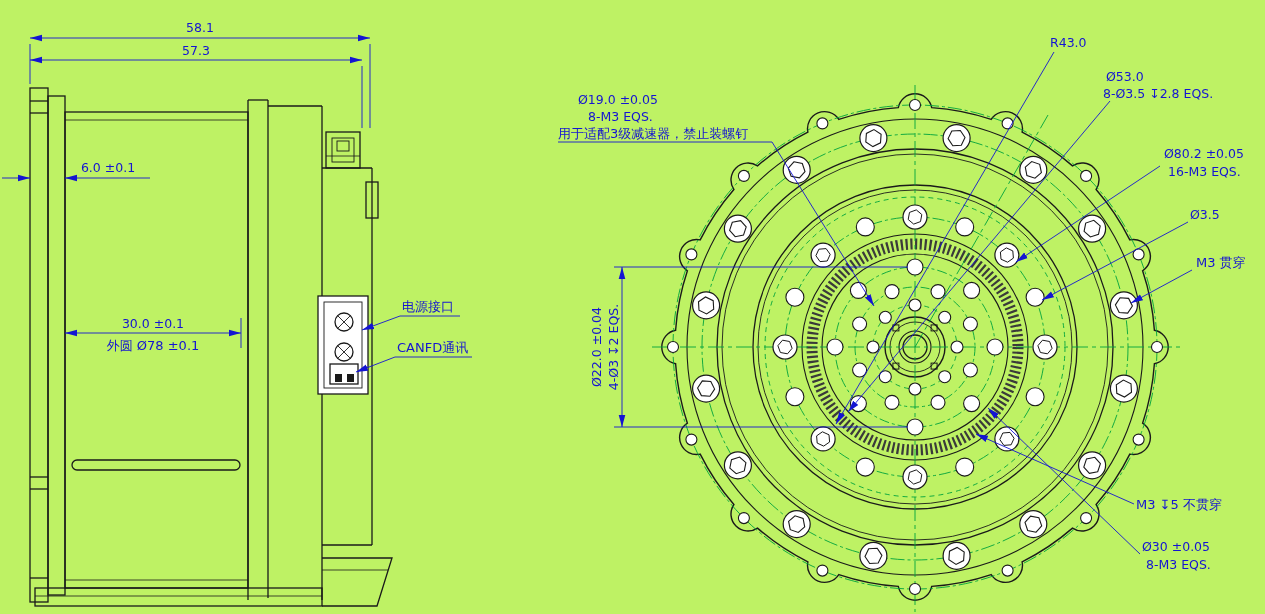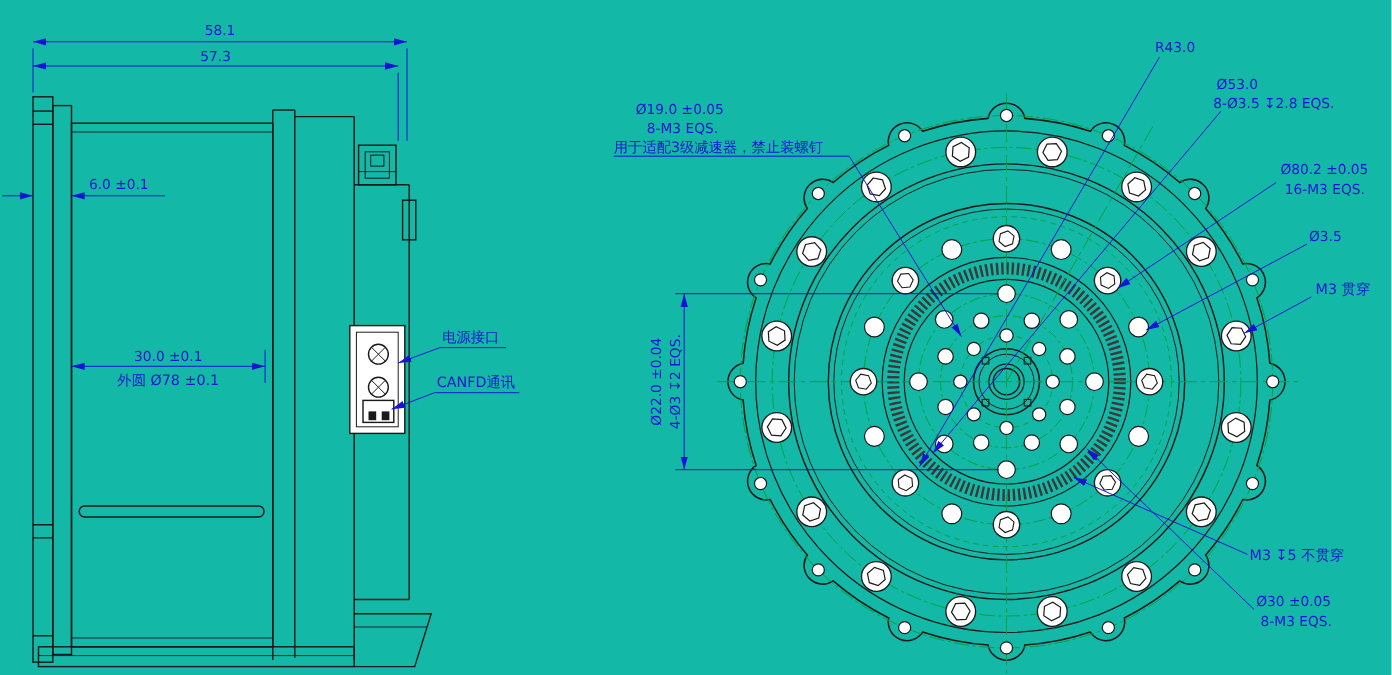--- a/index.html
+++ b/index.html
@@ -1,16 +1,16 @@
 <!DOCTYPE html>
 <html><head>
 <meta charset="utf-8">
 <style>
   html,body{margin:0;padding:0;background:#ffffff;}
-  .stage{position:relative;width:1265px;height:614px;background:#14b8a6;overflow:hidden;}
+  .stage{position:relative;width:1265px;height:614px;background:#bef264;overflow:hidden;}
   svg{display:block;font-family:"DejaVu Sans","Liberation Sans",sans-serif;}
   text{font-size:12.5px;}
   .dimtxt{fill:#1414d2;}
   .cn{font-size:13px;}
 </style>
 </head>
 <body>
 
 <div class="stage">
 <svg width="1265" height="614" viewBox="0 0 1265 614">

